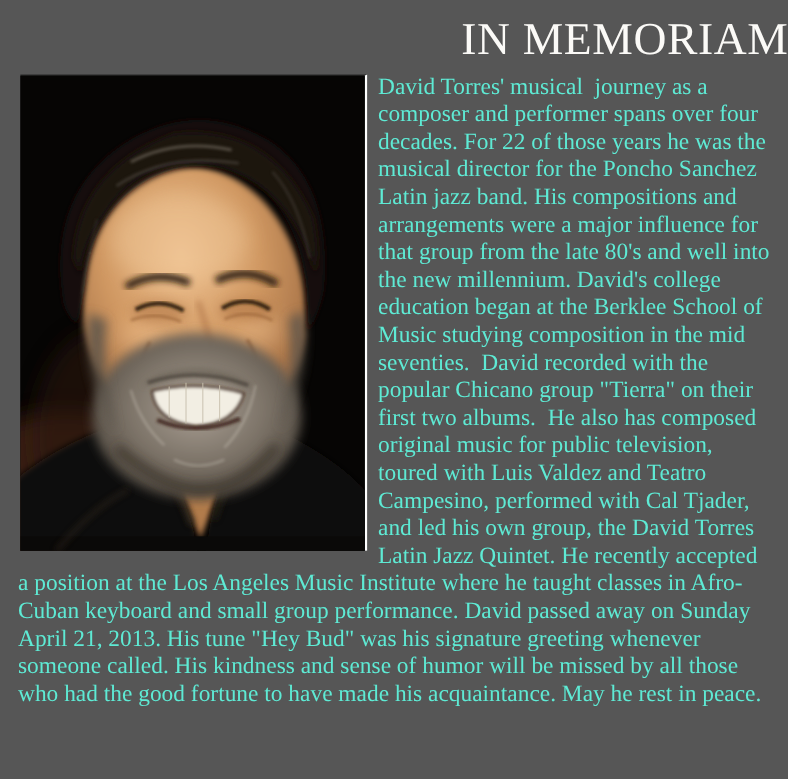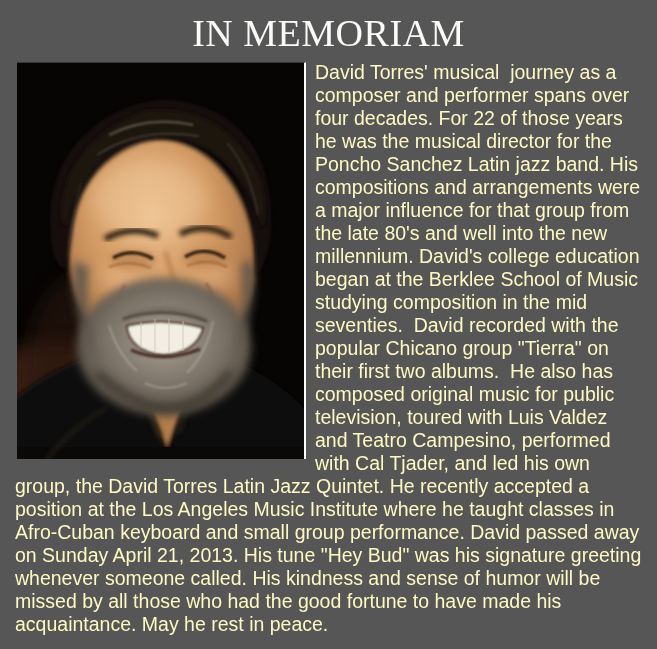--- a/index.html
+++ b/index.html
@@ -9,21 +9,21 @@
     overflow: hidden;
     font-family: "Liberation Serif", serif;
   }
   .page {
     width: 657px; height: 649px;
     box-sizing: border-box;
     overflow: hidden;
   }
   .page-title {
     margin: 14px 0 7px 0;
-    text-align: center;
+    text-align: right;
     font-family: "Liberation Serif", serif;
     font-size: 38px;
     line-height: 1.05;
     font-weight: 400;
     color: #fbfaf7;
     letter-spacing: 0.5px;
   }
   .content {
     padding: 0 9px;
   }
@@ -33,22 +33,22 @@
     height: 396px;
     margin: 1px 9px 3px 8px;
     background: #000;
     border-right: 2px solid #ffffff;
     border-top: 1px solid rgba(255,255,255,0.22);
     box-sizing: content-box;
   }
   .photo svg { display: block; }
   .memorial-text {
     margin: 6px;
-    color: #fef9c3;
-    font-family: Liberation Sans, sans-serif;
+    color: #5eead4;
+    font-family: Liberation Serif, serif;
     font-size: 19.5px;
     line-height: 23px;
     white-space: pre-wrap;
     text-align: left;
   }
 </style>
 </head>
 <body>
 
 <div class="page">

